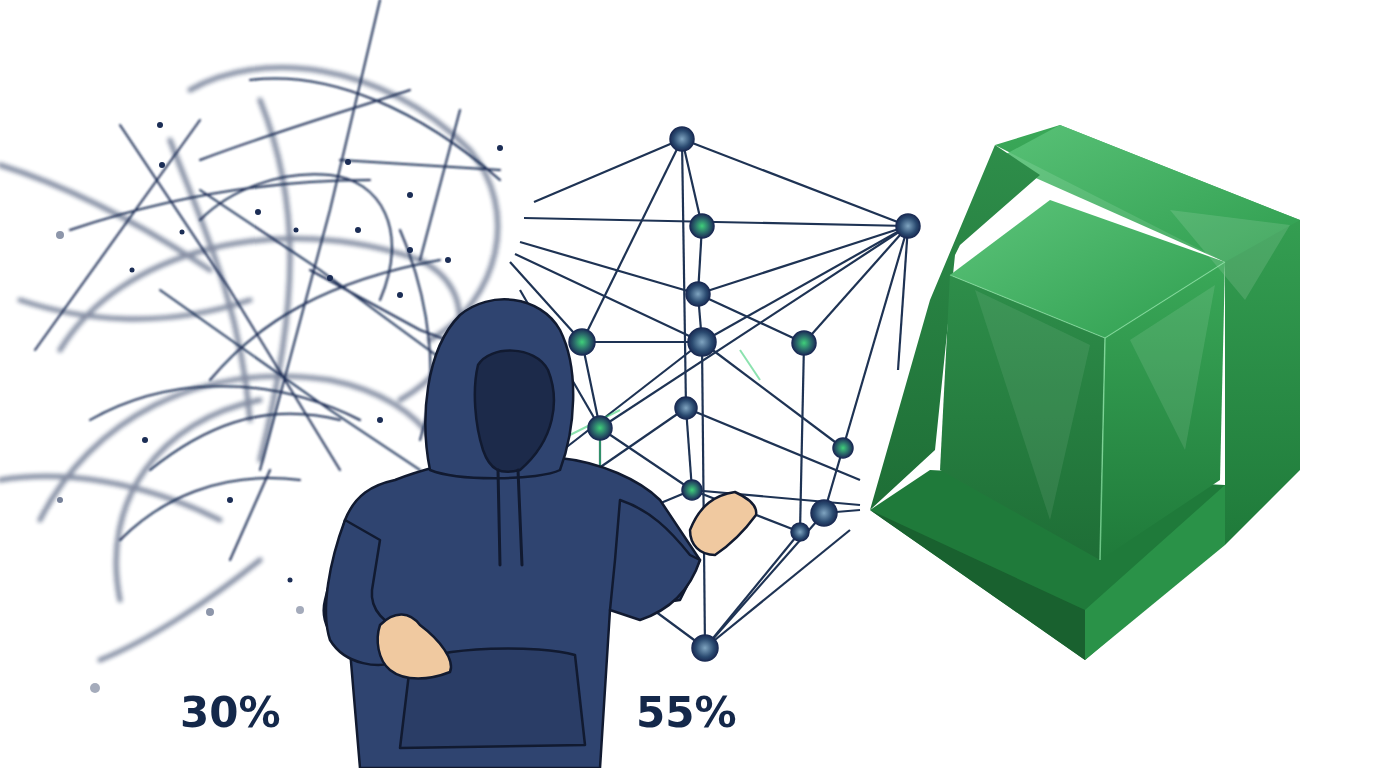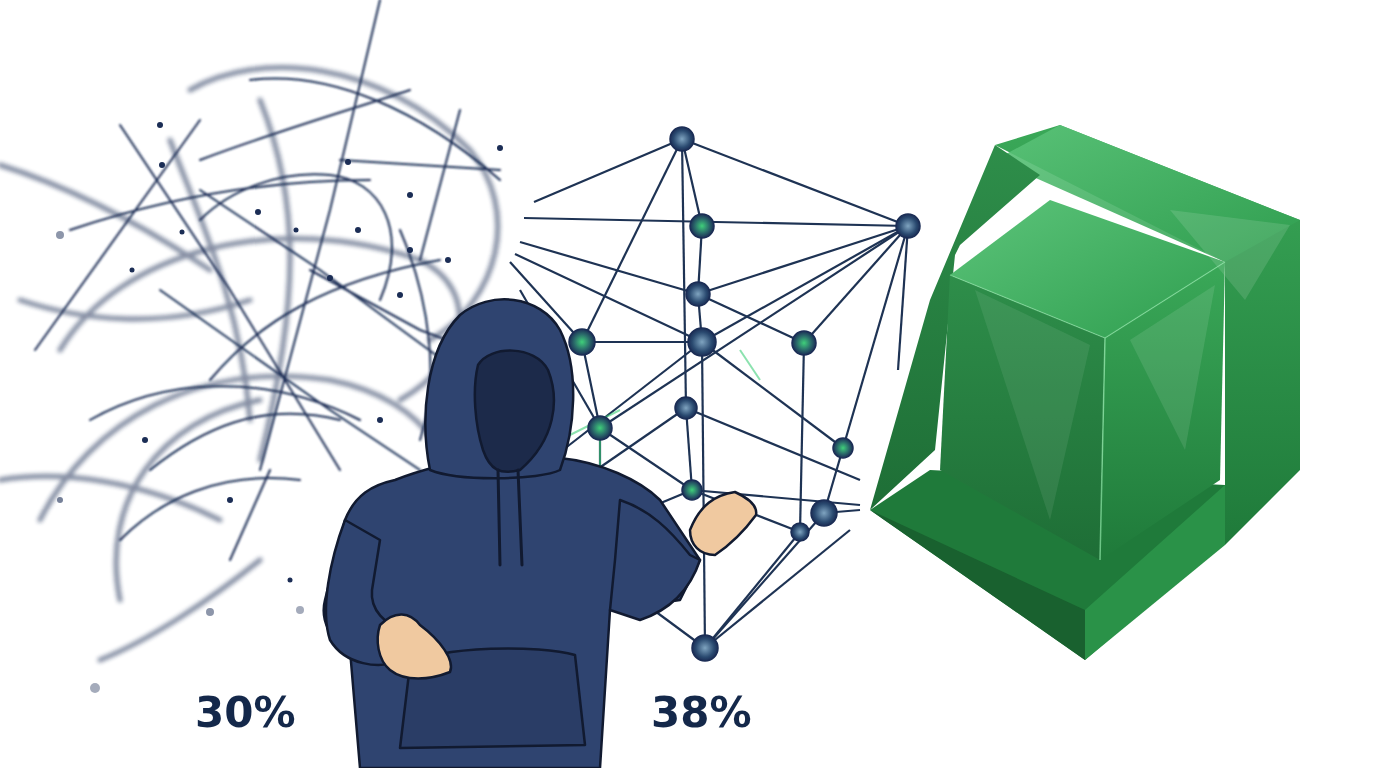--- a/index.html
+++ b/index.html
@@ -13,21 +13,20 @@
     .layer { position: absolute; left: 0; top: 0; }
     .label {
       position: absolute;
       font-family: "DejaVu Sans", sans-serif;
       font-weight: bold;
       font-size: 42px;
       color: #14284a;
       letter-spacing: 0px;
       text-align: center;
       line-height: 1;
-      margin-left: 15px;
     }
     #label-30 { left: 180px; top: 692px; width: 100px; }
     #label-60 { left: 636px; top: 692px; width: 100px; }
     #label-100 { left: 1040px; top: 692px; width: 130px; }
   </style>
 </head>
 <body>
 
 <div class="stage">
 
@@ -232,15 +231,15 @@
       <path d="M690,530 C700,505 715,495 735,492 C748,498 758,505 756,515 C745,530 730,545 715,555 C700,555 690,545 690,530 Z" fill="#f0c9a0"></path>
     </g>
 
     <g stroke="#111a30" stroke-width="3" fill="none" stroke-linecap="round">
       <path d="M498,470 L500,565"></path>
       <path d="M518,470 L522,565"></path>
     </g>
   </svg>
 
   <div class="label" id="label-30">30%</div>
-  <div class="label" id="label-60">38%</div>
+  <div class="label" id="label-60">55%</div>
 
 </div>
 
 </body></html>

